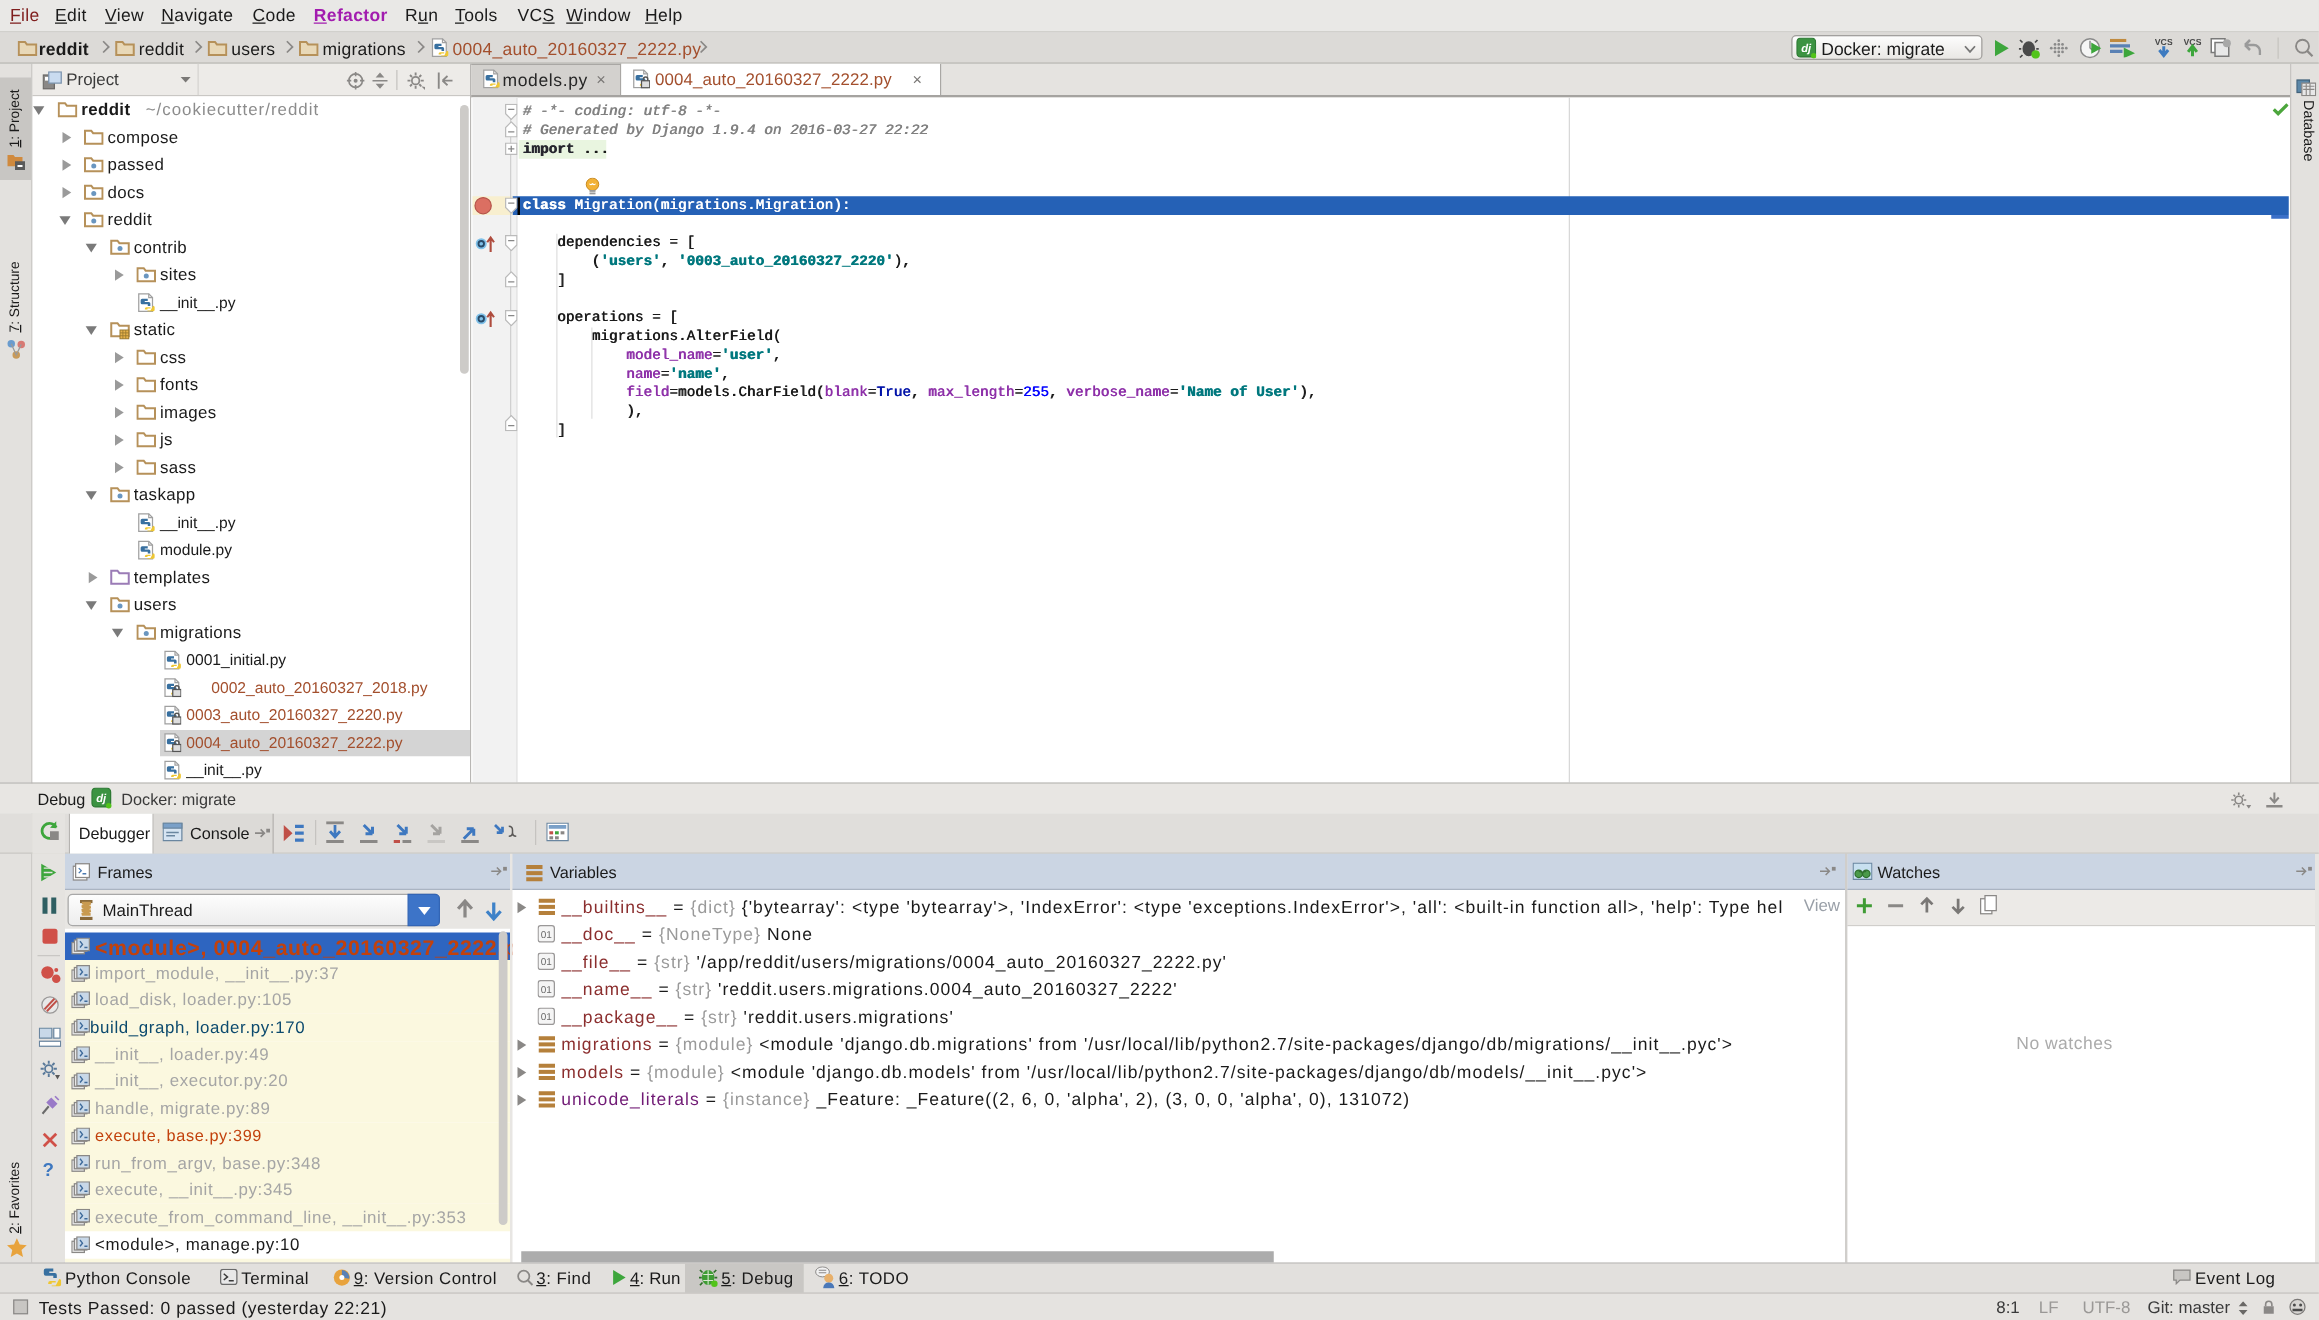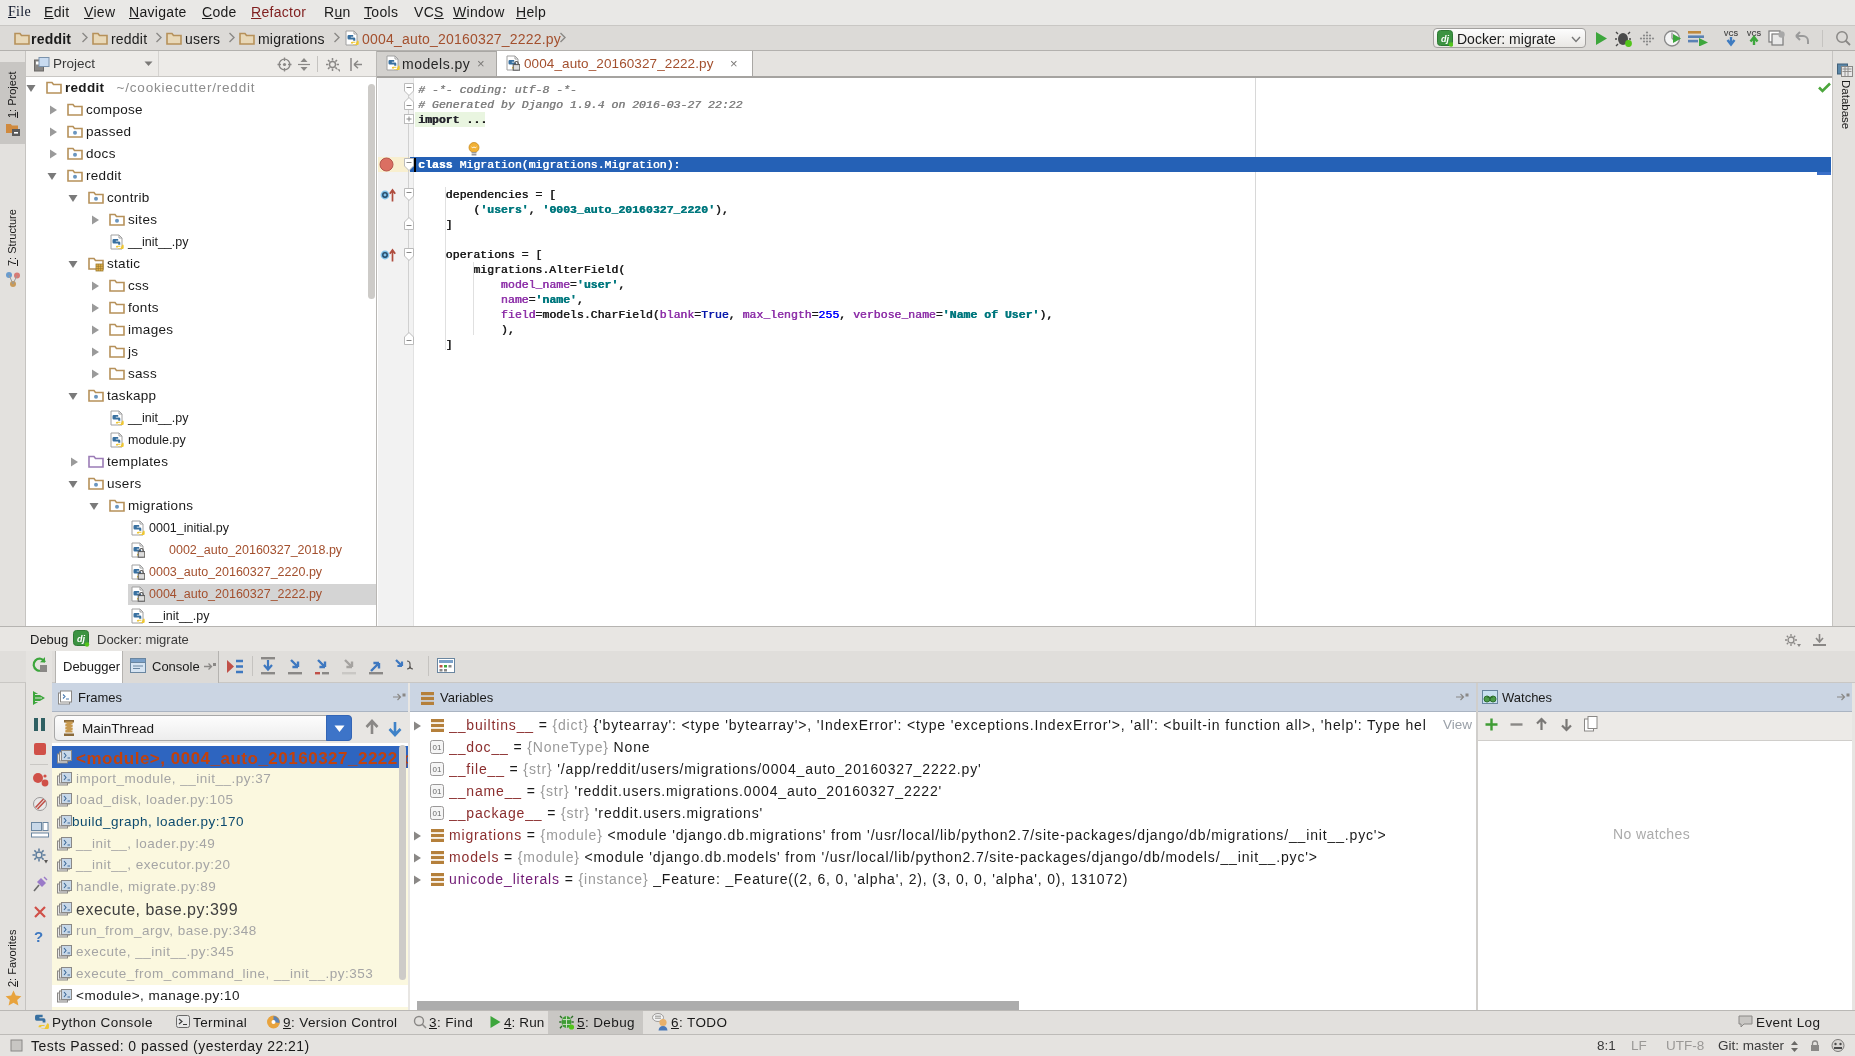--- a/index.html
+++ b/index.html
@@ -2,26 +2,26 @@
 <html><head><meta charset="utf-8"><style>
 *{margin:0;padding:0;box-sizing:border-box;}
 html,body{width:1855px;height:1056px;overflow:hidden;background:#E7E5E2;font-family:"Liberation Sans",sans-serif;font-size:13px;color:#1A1A1A;}
 .r{position:absolute;}
 .code{font-family:"Liberation Mono",monospace;font-size:11.5px;line-height:15px;white-space:pre;text-shadow:0.5px 0 0 currentColor;}
 .vrow{position:absolute;height:22px;line-height:22px;white-space:pre;overflow:hidden;}
 svg{display:block;}
 </style></head><body>
 <div class="r" style="left:0px;top:0px;width:1855px;height:26px;background:#E9E8E6;"></div>
 <div class="r" style="left:0px;top:25px;width:1855px;height:1px;background:#C9C7C4;"></div>
-<div class="r " style="left:8px;top:4px;font-size:14px;color:#0f172a;font-weight:normal;white-space:pre;letter-spacing:0.3px;font-family:Liberation Serif, serif;"><span style="text-decoration:underline">F</span>ile</div>
+<div class="r " style="left:8px;top:4px;font-size:14px;color:#7f1d1d;font-weight:normal;white-space:pre;letter-spacing:0.3px;"><span style="text-decoration:underline">F</span>ile</div>
 <div class="r " style="left:44px;top:4px;font-size:14px;color:#1A1A1A;font-weight:normal;white-space:pre;letter-spacing:0.3px;"><span style="text-decoration:underline">E</span>dit</div>
 <div class="r " style="left:84px;top:4px;font-size:14px;color:#1A1A1A;font-weight:normal;white-space:pre;letter-spacing:0.3px;"><span style="text-decoration:underline">V</span>iew</div>
 <div class="r " style="left:129px;top:4px;font-size:14px;color:#1A1A1A;font-weight:normal;white-space:pre;letter-spacing:0.3px;"><span style="text-decoration:underline">N</span>avigate</div>
 <div class="r " style="left:202px;top:4px;font-size:14px;color:#1A1A1A;font-weight:normal;white-space:pre;letter-spacing:0.3px;"><span style="text-decoration:underline">C</span>ode</div>
-<div class="r " style="left:251px;top:4px;font-size:14px;color:#7f1d1d;font-weight:normal;white-space:pre;letter-spacing:0.3px;"><span style="text-decoration:underline">R</span>efactor</div>
+<div class="r " style="left:251px;top:4px;font-size:14px;color:#a21caf;font-weight:bold;white-space:pre;letter-spacing:0.3px;"><span style="text-decoration:underline">R</span>efactor</div>
 <div class="r " style="left:324px;top:4px;font-size:14px;color:#1A1A1A;font-weight:normal;white-space:pre;letter-spacing:0.3px;">R<span style="text-decoration:underline">u</span>n</div>
 <div class="r " style="left:364px;top:4px;font-size:14px;color:#1A1A1A;font-weight:normal;white-space:pre;letter-spacing:0.3px;"><span style="text-decoration:underline">T</span>ools</div>
 <div class="r " style="left:414px;top:4px;font-size:14px;color:#1A1A1A;font-weight:normal;white-space:pre;letter-spacing:0.3px;">VC<span style="text-decoration:underline">S</span></div>
 <div class="r " style="left:453px;top:4px;font-size:14px;color:#1A1A1A;font-weight:normal;white-space:pre;letter-spacing:0.3px;"><span style="text-decoration:underline">W</span>indow</div>
 <div class="r " style="left:516px;top:4px;font-size:14px;color:#1A1A1A;font-weight:normal;white-space:pre;letter-spacing:0.3px;"><span style="text-decoration:underline">H</span>elp</div>
 <div class="r" style="left:0px;top:26px;width:1855px;height:25px;background:#DCDAD7;"></div>
 <div class="r" style="left:0px;top:50px;width:1855px;height:1px;background:#B3B1AE;"></div>
 <svg class="r" style="left:14px;top:31px;" width="16" height="16" viewBox="0 0 16 16">
     <path d="M1 4 L1 13 L15 13 L15 4.5 L7.5 4.5 L6 2.5 L1 2.5 Z" fill="#E8D8B8" stroke="#B6915A" stroke-width="1.6"></path>
   </svg>
@@ -695,21 +695,21 @@
     <path d="M7 3 L9 5.5 L7 8 M10.5 8 H13" stroke="#3E6A9A" stroke-width="1.1" fill="none"></path>
   </svg>
 <div class="r " style="left:76px;top:879px;font-size:13.5px;color:#A5A5A5;font-weight:normal;white-space:pre;letter-spacing:0.5px;">handle, migrate.py:89</div>
 <div class="r" style="left:52px;top:898px;width:356px;height:22px;background:#FBF8DF;"></div>
 <svg class="r" style="left:57px;top:902px;" width="15" height="14" viewBox="0 0 15 14">
     <rect x="0.5" y="4" width="10" height="9" fill="#E8E8E8" stroke="#8A8886"></rect>
     <rect x="2.5" y="2" width="10" height="9" fill="#E8E8E8" stroke="#8A8886"></rect>
     <rect x="4.5" y="0.5" width="10" height="10" fill="#C8D8E8" stroke="#8A8886"></rect>
     <path d="M7 3 L9 5.5 L7 8 M10.5 8 H13" stroke="#3E6A9A" stroke-width="1.1" fill="none"></path>
   </svg>
-<div class="r " style="left:76px;top:901px;font-size:16px;color:#404040;font-weight:normal;white-space:pre;letter-spacing:0.5px;">execute, base.py:399</div>
+<div class="r " style="left:76px;top:901px;font-size:13px;color:#c2410c;font-weight:normal;white-space:pre;letter-spacing:0.5px;">execute, base.py:399</div>
 <div class="r" style="left:52px;top:920px;width:356px;height:22px;background:#FBF8DF;"></div>
 <svg class="r" style="left:57px;top:924px;" width="15" height="14" viewBox="0 0 15 14">
     <rect x="0.5" y="4" width="10" height="9" fill="#E8E8E8" stroke="#8A8886"></rect>
     <rect x="2.5" y="2" width="10" height="9" fill="#E8E8E8" stroke="#8A8886"></rect>
     <rect x="4.5" y="0.5" width="10" height="10" fill="#C8D8E8" stroke="#8A8886"></rect>
     <path d="M7 3 L9 5.5 L7 8 M10.5 8 H13" stroke="#3E6A9A" stroke-width="1.1" fill="none"></path>
   </svg>
 <div class="r " style="left:76px;top:923px;font-size:13.5px;color:#A5A5A5;font-weight:normal;white-space:pre;letter-spacing:0.5px;">run_from_argv, base.py:348</div>
 <div class="r" style="left:52px;top:941px;width:356px;height:22px;background:#FBF8DF;"></div>
 <svg class="r" style="left:57px;top:945px;" width="15" height="14" viewBox="0 0 15 14">

